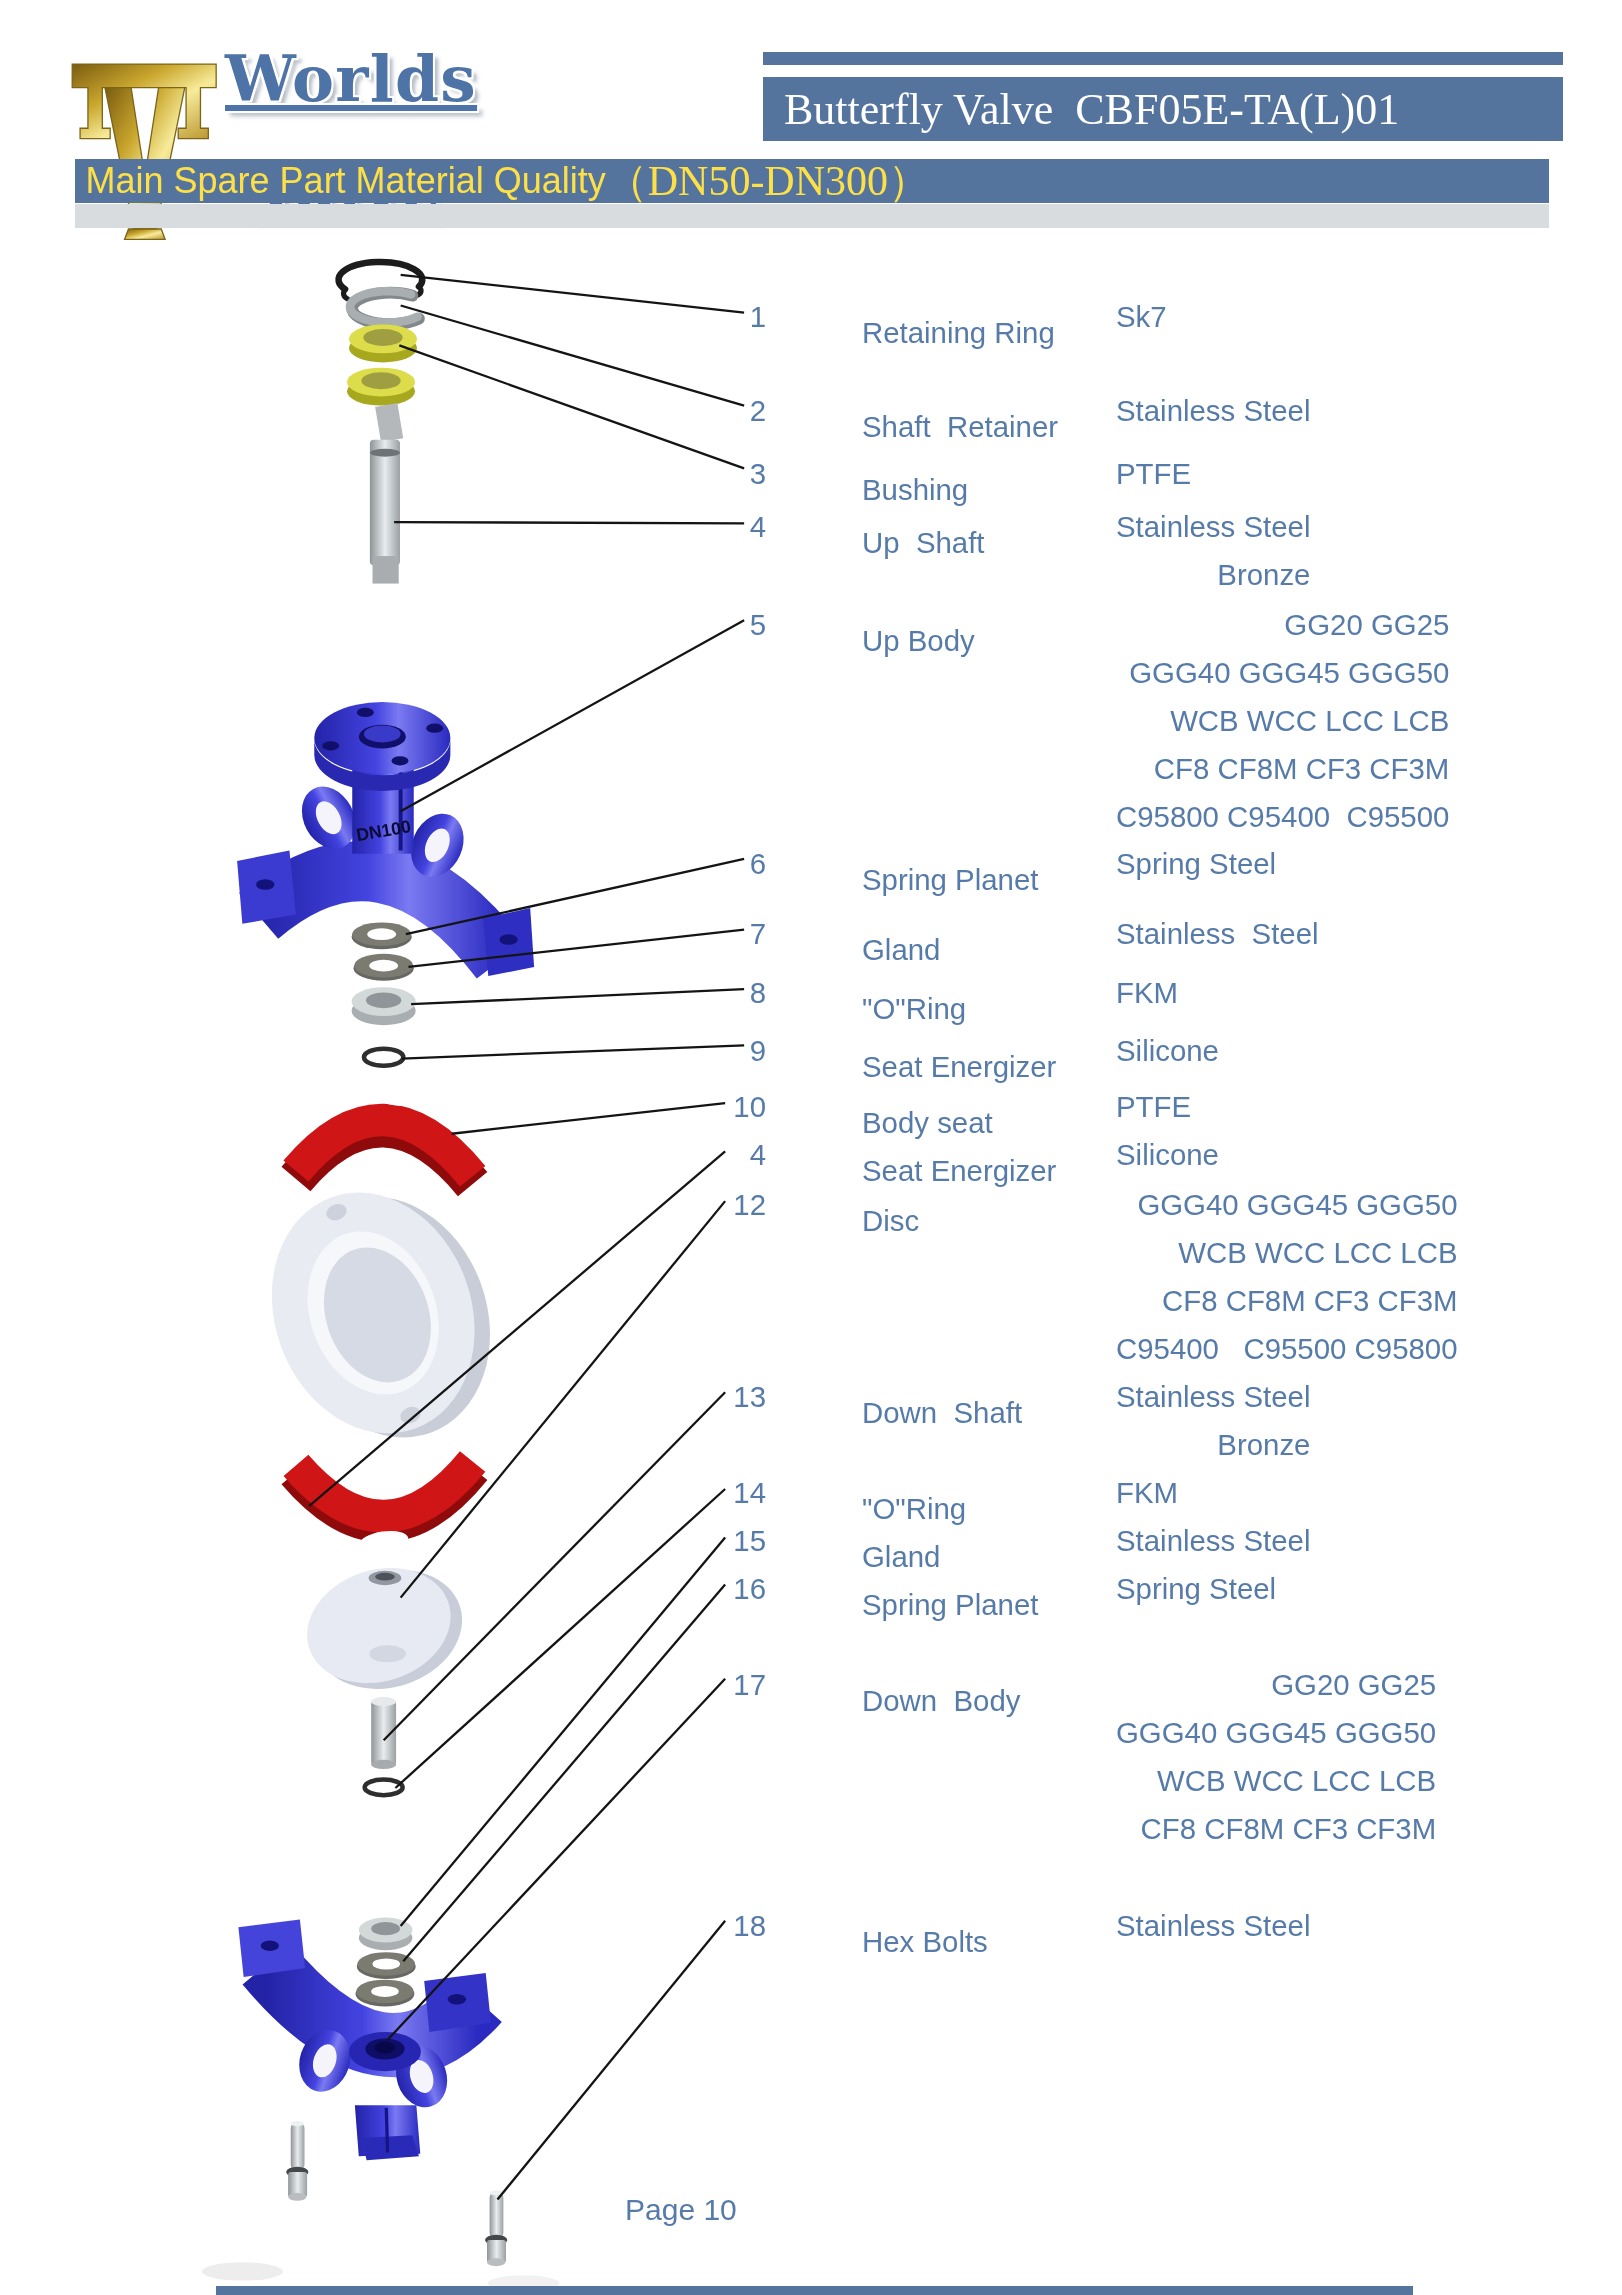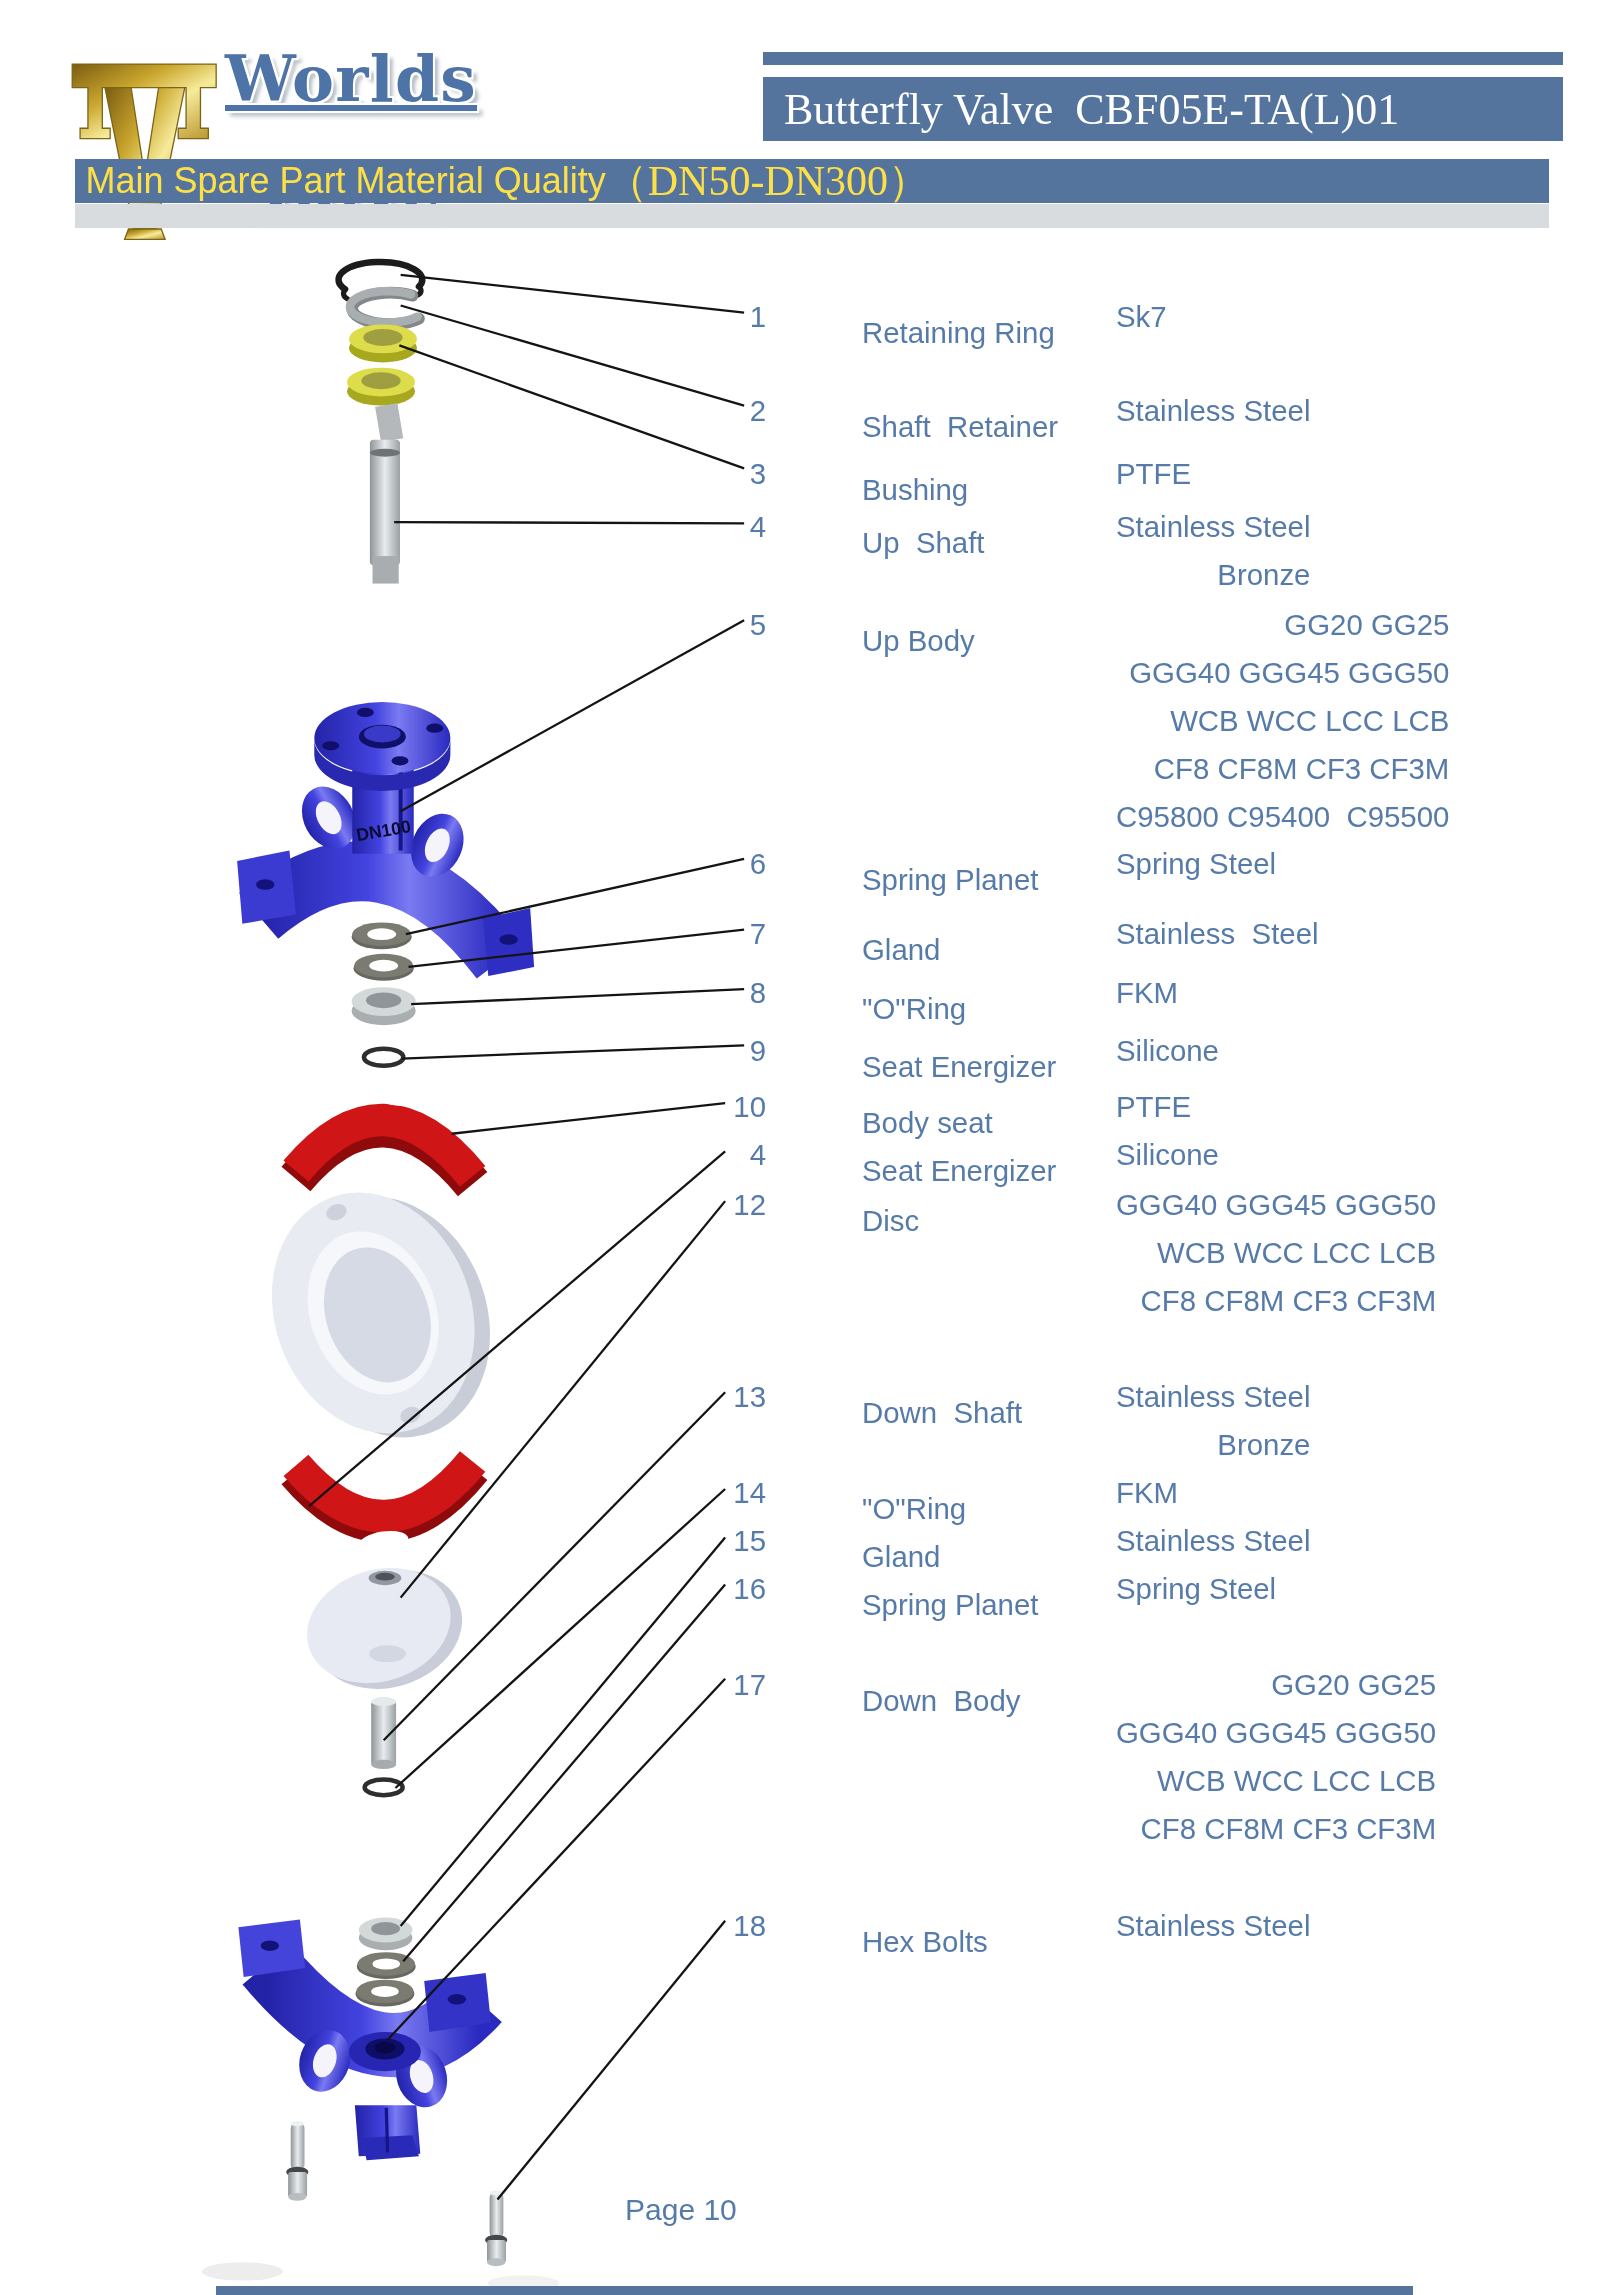--- a/index.html
+++ b/index.html
@@ -348,20 +348,21 @@
           <div>Silicone</div>
         </div>
       </div>
       <div class="part-row" style="top: 1181px;">
         <span class="pnum">12</span>
         <span class="pname">Disc</span>
         <div class="pmats">
           <div>GGG40 GGG45 GGG50</div>
           <div>WCB WCC LCC LCB</div>
           <div>CF8 CF8M CF3 CF3M</div>
+          <div>C95400   C95500 C95800</div>
         </div>
       </div>
       <div class="part-row" style="top: 1373px;">
         <span class="pnum">13</span>
         <span class="pname">Down  Shaft</span>
         <div class="pmats">
           <div>Stainless Steel</div>
           <div>Bronze</div>
         </div>
       </div>

